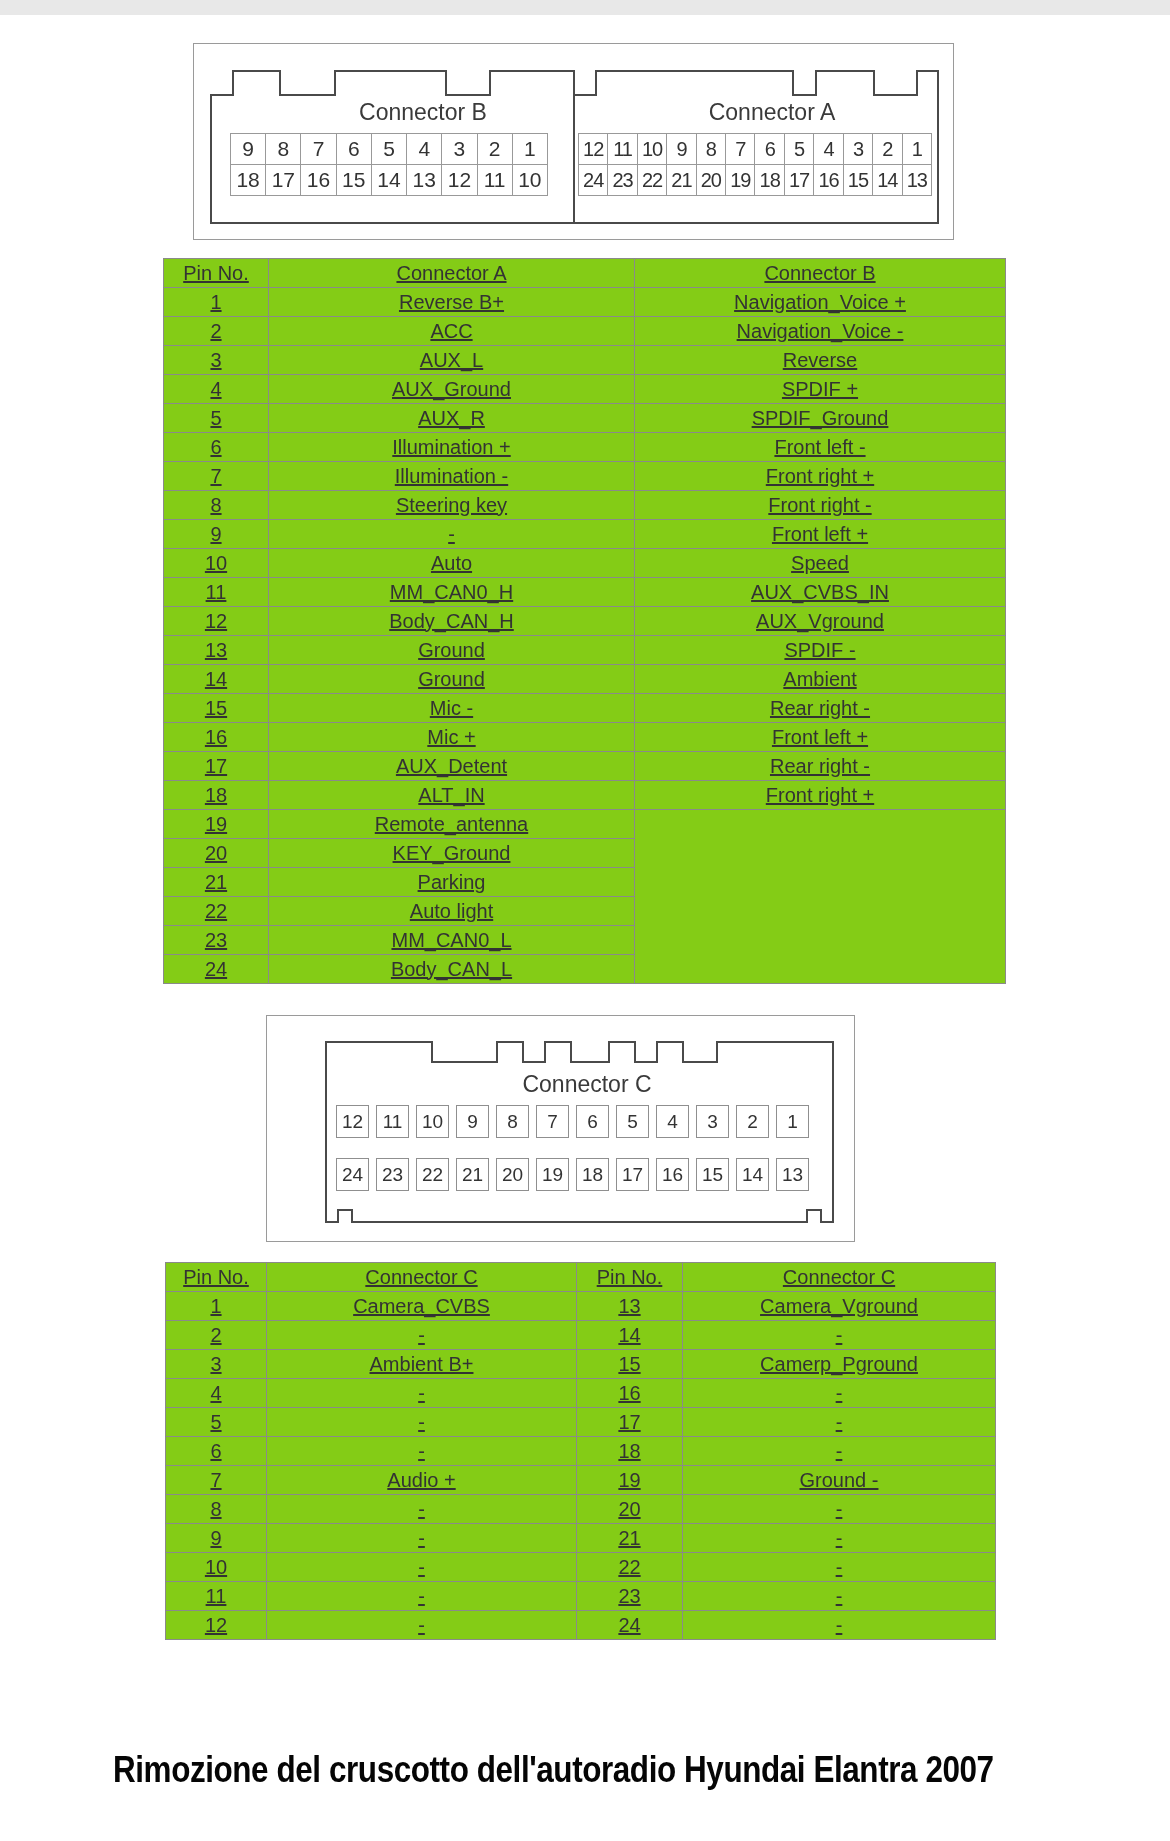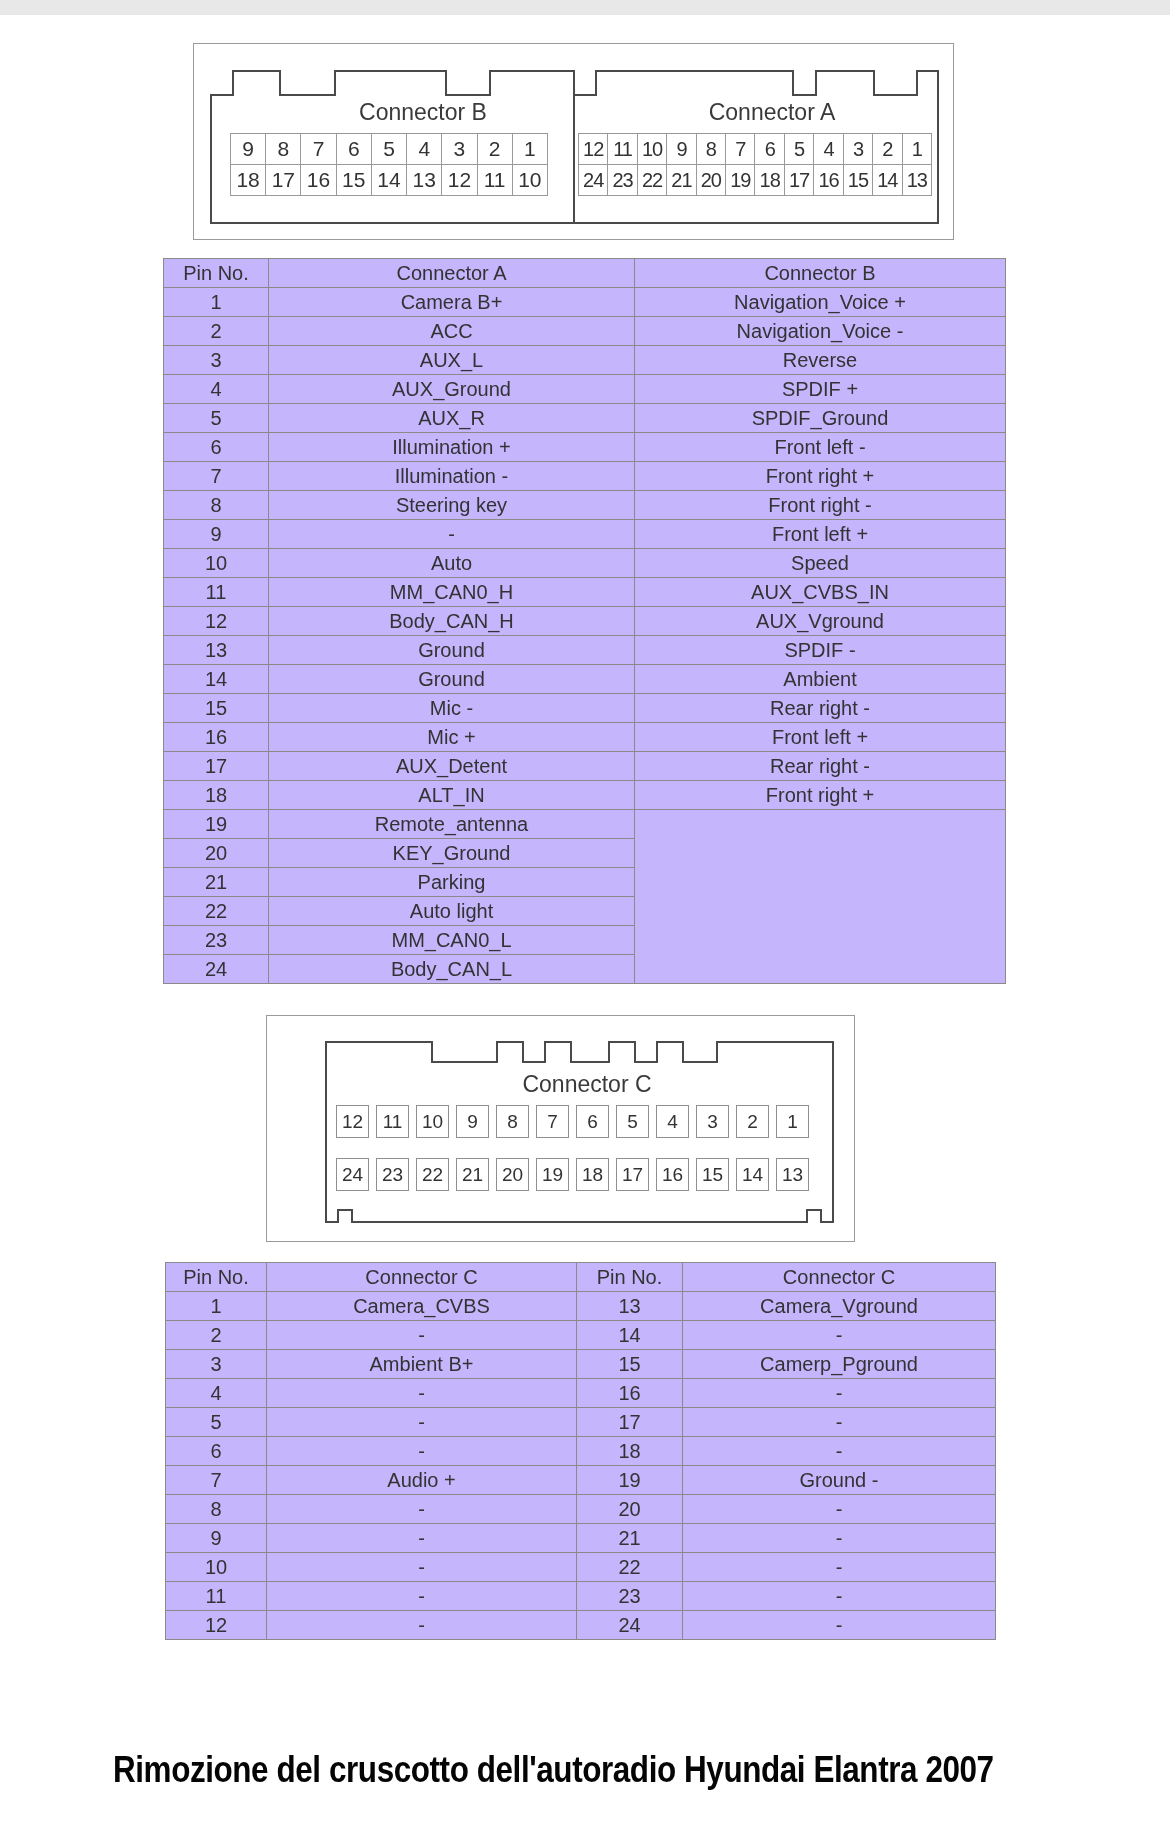--- a/index.html
+++ b/index.html
@@ -37,21 +37,21 @@
   .c-row{position:absolute;display:flex;gap:7px;}
   .c-row-1{left:336px;top:1090px;}
   .c-row-2{left:336px;top:1143px;}
   .c-row .pin-cell{
     width:31px;height:31px;border:1px solid #8f8f8f;background:#fff;
     display:flex;align-items:center;justify-content:center;
     font-size:19px;color:#333;
   }
   
   table.tbl{
-    position:absolute;border-collapse:collapse;table-layout:fixed;background:#c4b5fd;
+    position:absolute;border-collapse:collapse;table-layout:fixed;background:#84cc16;text-decoration:underline;
   }
   table.tbl th,table.tbl td{
     border:1px solid #8a8a8a;height:28px;padding:0 2px;
     text-align:center;vertical-align:middle;
     font-size:20px;font-weight:normal;color:#333;
     overflow:hidden;white-space:nowrap;
   }
   .tbl-ab{left:163px;top:243px;width:842px;}
   .tbl-ab col.c1{width:105px;} .tbl-ab col.c2{width:366px;} .tbl-ab col.c3{width:371px;}
   .tbl-c{left:165px;top:1247px;width:830px;}
@@ -133,21 +133,21 @@
     <thead>
       <tr>
         <th>Pin No.</th>
         <th>Connector A</th>
         <th>Connector B</th>
       </tr>
     </thead>
     <tbody>
         <tr>
           <td>1</td>
-          <td>Camera B+</td>
+          <td>Reverse B+</td>
           <td>Navigation_Voice +</td>
         </tr>
         <tr>
           <td>2</td>
           <td>ACC</td>
           <td>Navigation_Voice -</td>
         </tr>
         <tr>
           <td>3</td>
           <td>AUX_L</td>

